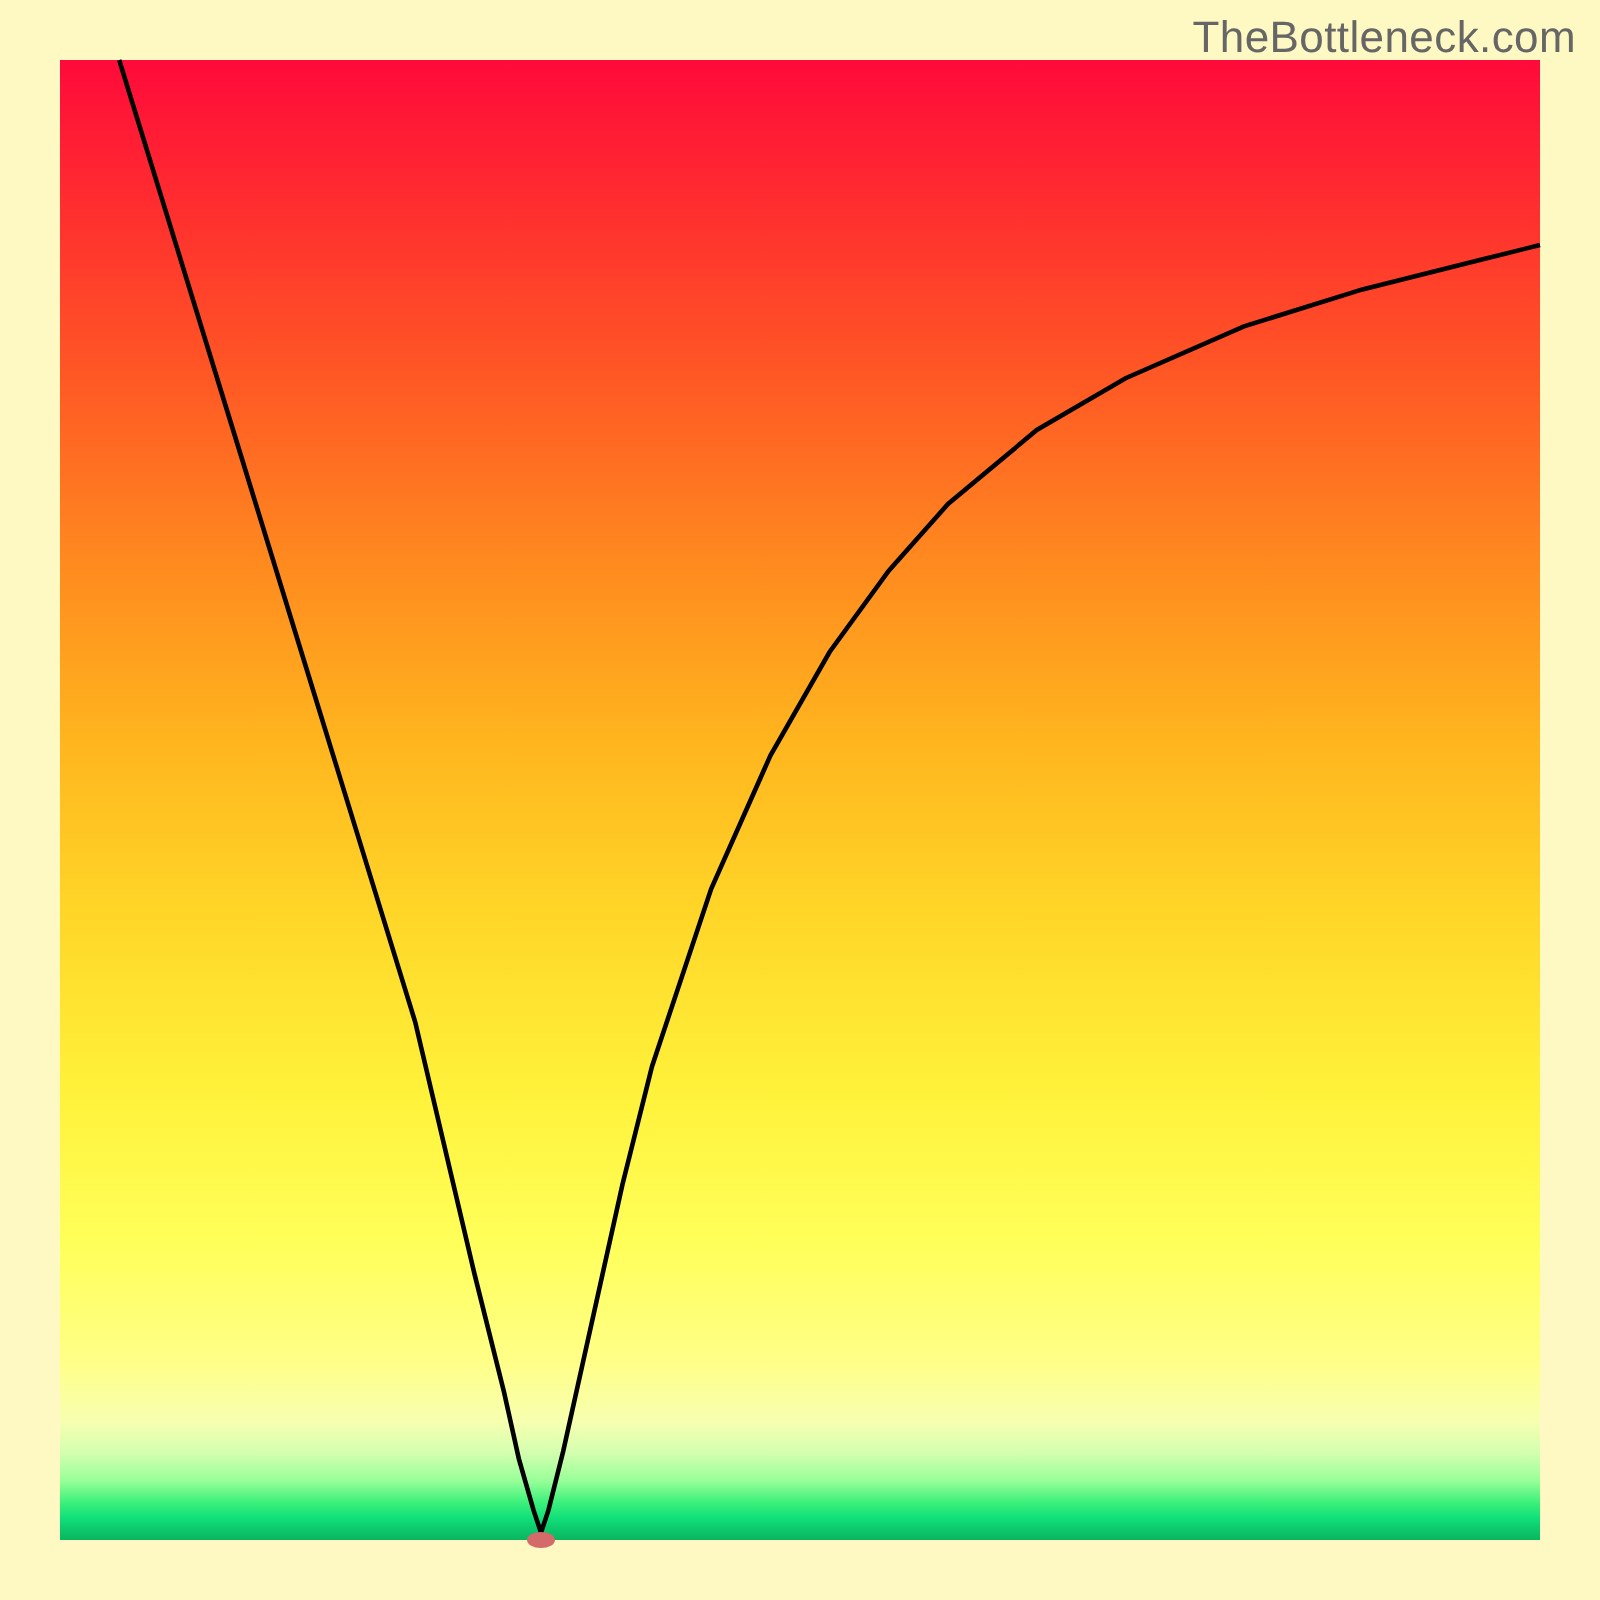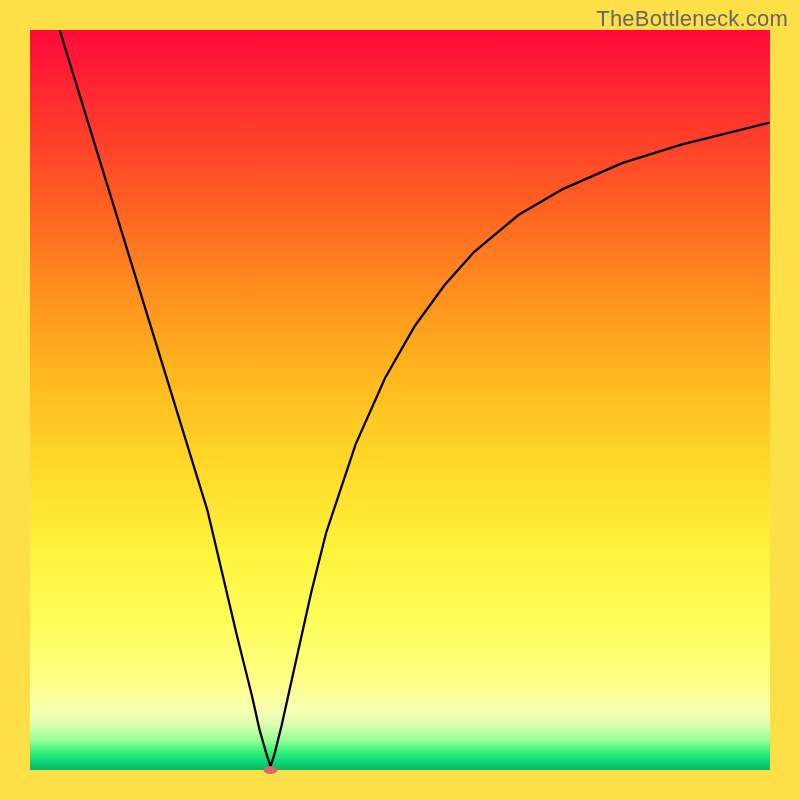--- a/index.html
+++ b/index.html
@@ -8,21 +8,21 @@
     width: 800px;
     height: 800px;
     overflow: hidden;
     background: #000;
     font-family: Arial, Helvetica, sans-serif;
   }
   .frame {
     position: relative;
     width: 800px;
     height: 800px;
-    background: #fde047;
+    background: #fef9c3;
   }
   .plot-area {
     position: absolute;
     left: 30px;
     top: 30px;
     width: 740px;
     height: 740px;
     
     background: linear-gradient(
       to bottom,

